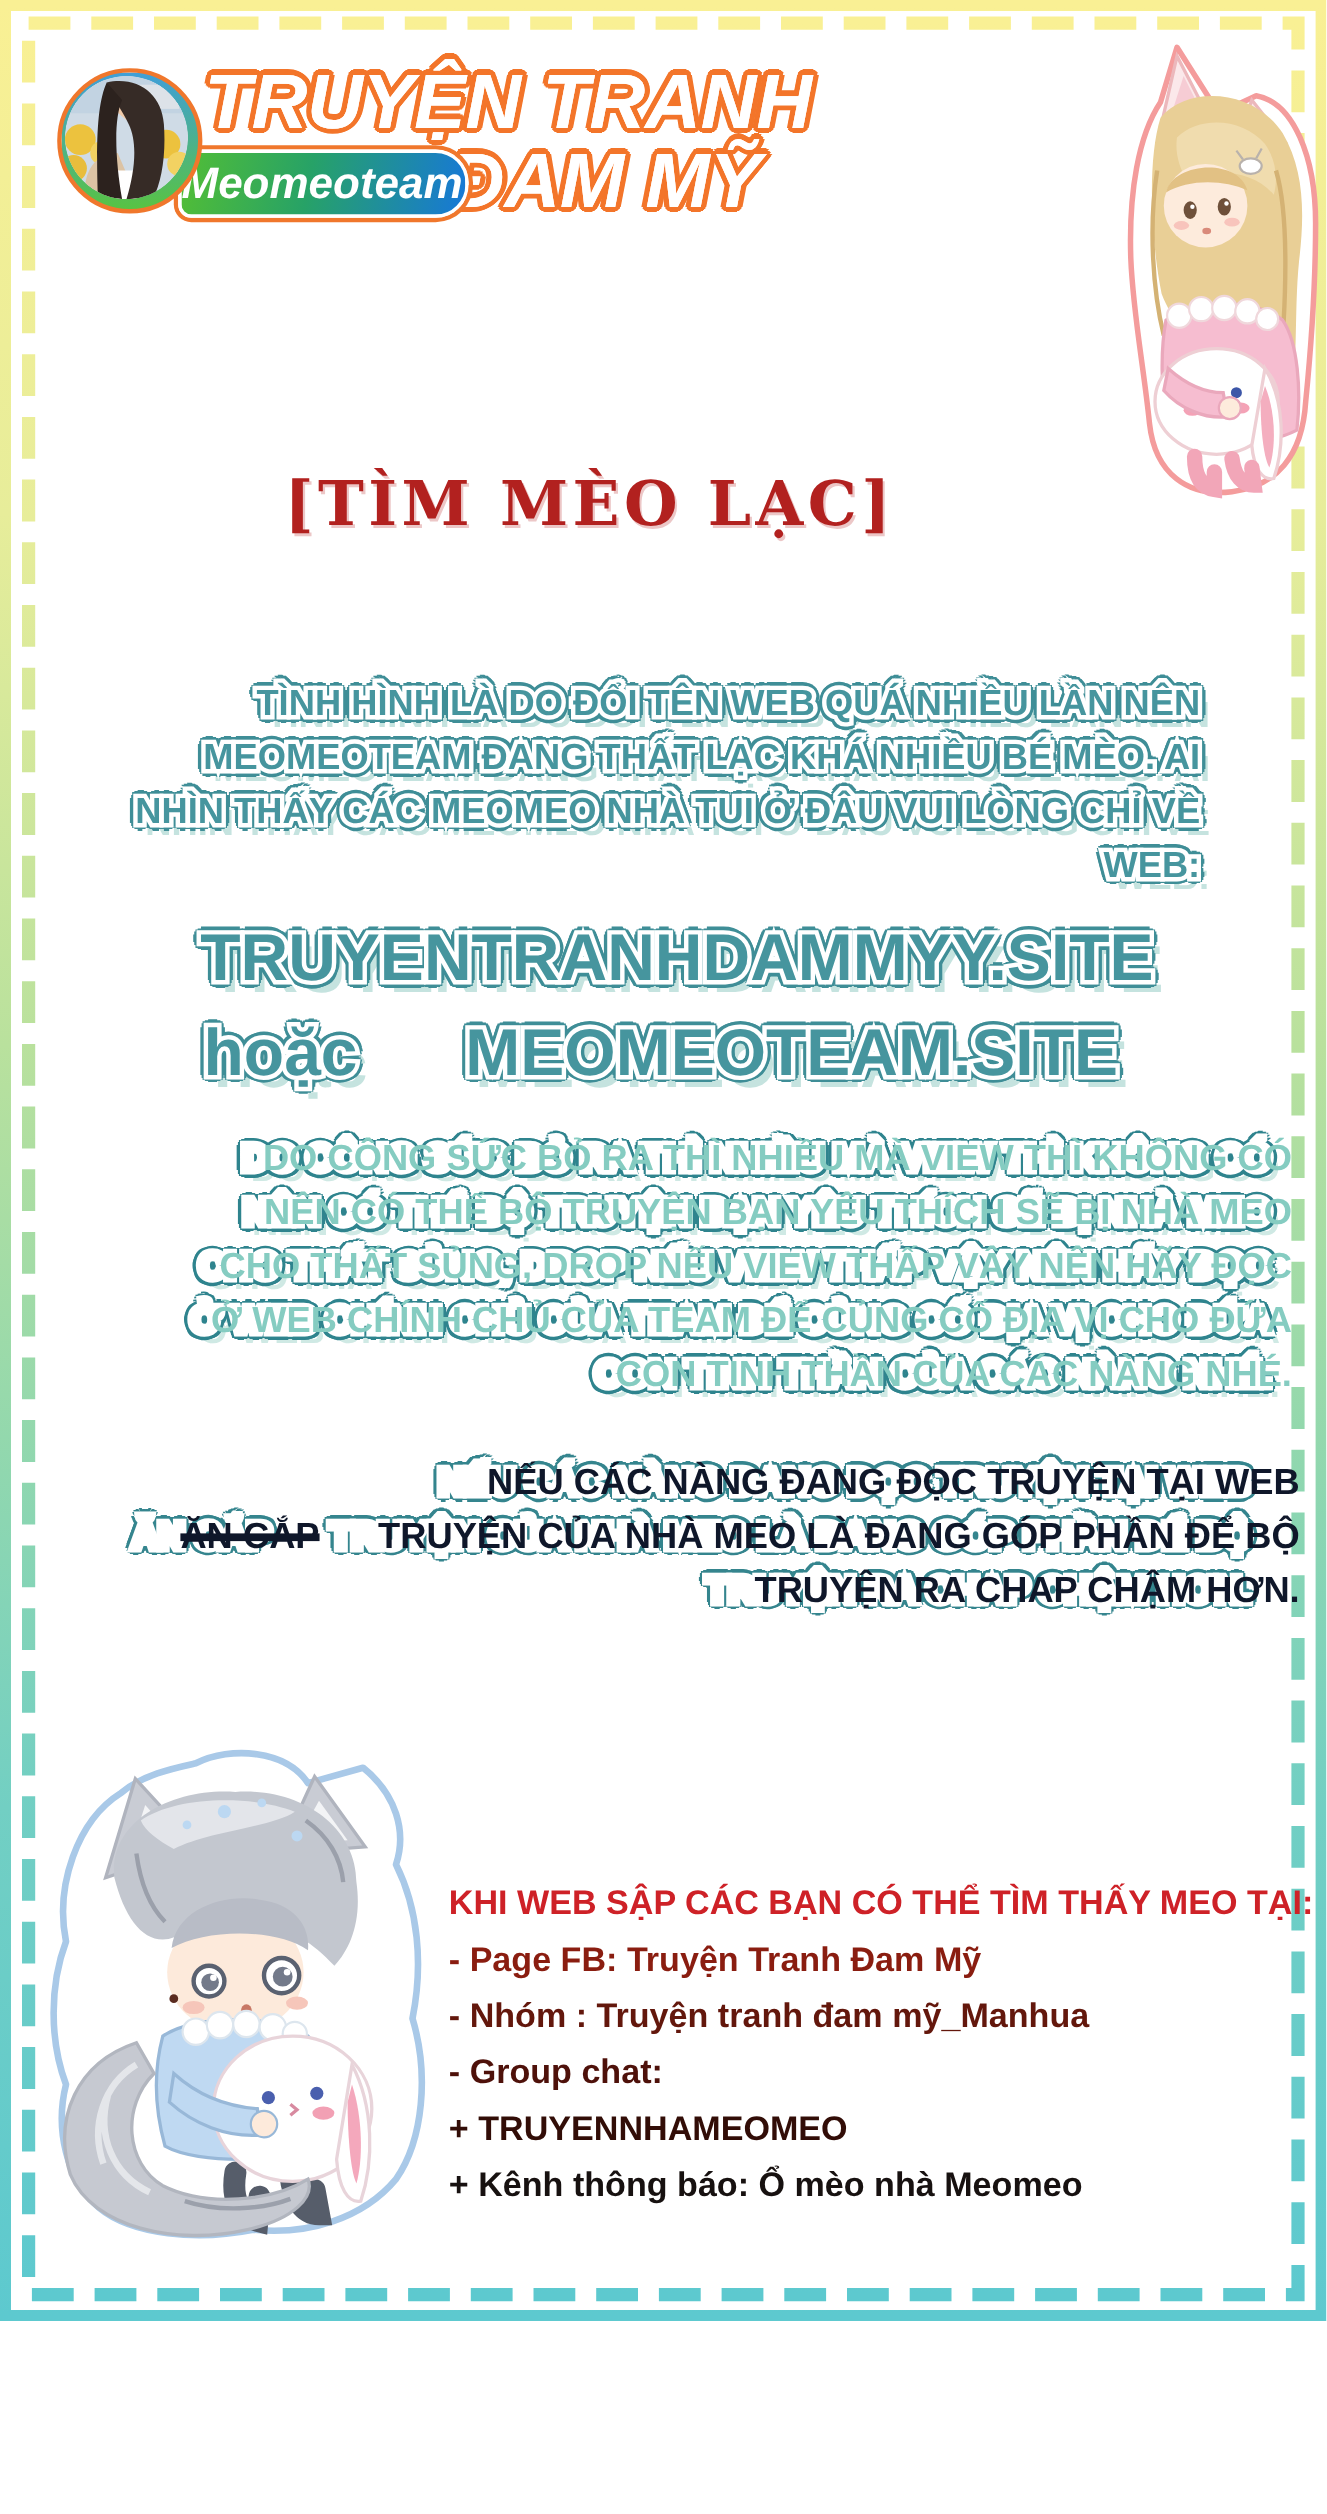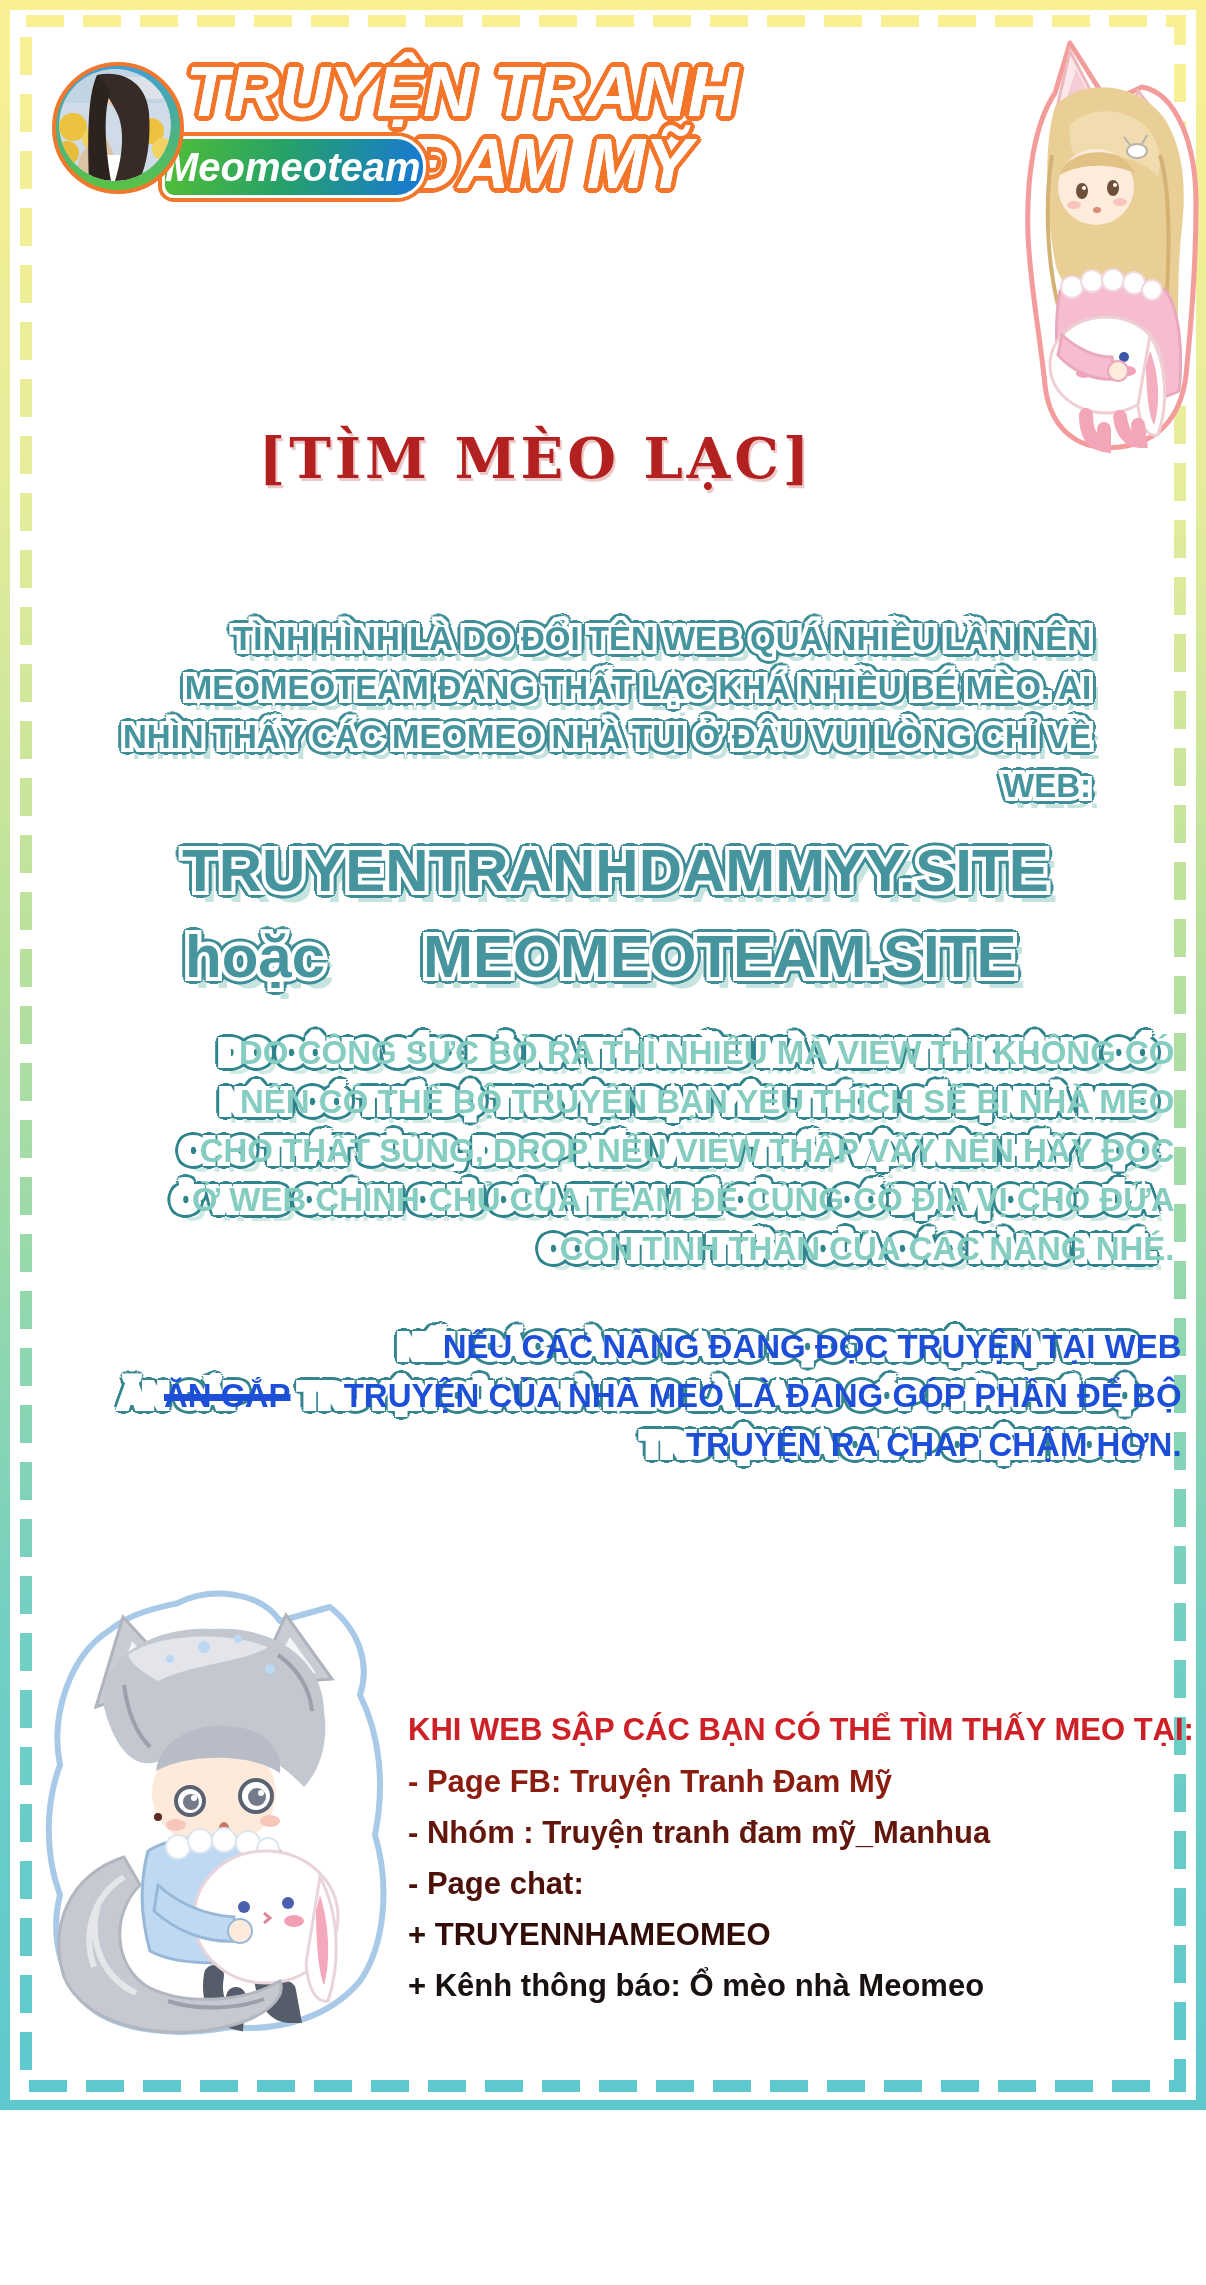--- a/index.html
+++ b/index.html
@@ -20,21 +20,21 @@
      -7px 0 0 #3f8e97,-6px -3px 0 #3f8e97,-5px -5px 0 #3f8e97,-3px -6px 0 #3f8e97,
      0 -7px 0 #3f8e97,3px -6px 0 #3f8e97,5px -5px 0 #3f8e97,6px -3px 0 #3f8e97,
      9px 11px 0 #c5e3df;}
   .tB{color:#85ccc1;font-weight:bold;padding-left:19px;}
   .tB::before{text-shadow:
      7px 0 0 #2f848e,6px 3px 0 #2f848e,5px 5px 0 #2f848e,3px 6px 0 #2f848e,
      0 7px 0 #2f848e,-3px 6px 0 #2f848e,-5px 5px 0 #2f848e,-6px 3px 0 #2f848e,
      -7px 0 0 #2f848e,-6px -3px 0 #2f848e,-5px -5px 0 #2f848e,-3px -6px 0 #2f848e,
      0 -7px 0 #2f848e,3px -6px 0 #2f848e,5px -5px 0 #2f848e,6px -3px 0 #2f848e,
      8px 10px 0 #cfe9e4;}
-  .tC{color:#1d4ed8;font-weight:bold;padding-left:44px;}
+  .tC{color:#0f172a;font-weight:bold;padding-left:44px;}
   .tC::before{text-shadow:
      7px 0 0 #35858e,6px 3px 0 #35858e,5px 5px 0 #35858e,3px 6px 0 #35858e,
      0 7px 0 #35858e,-3px 6px 0 #35858e,-5px 5px 0 #35858e,-6px 3px 0 #35858e,
      -7px 0 0 #35858e,-6px -3px 0 #35858e,-5px -5px 0 #35858e,-3px -6px 0 #35858e,
      0 -7px 0 #35858e,3px -6px 0 #35858e,5px -5px 0 #35858e,6px -3px 0 #35858e;}
   
   .hollow{color:#fff;font-weight:bold;font-style:italic;}
   .hollow::before{-webkit-text-stroke:0;text-shadow:
      5px 0 0 #f3752a,4px 2px 0 #f3752a,3px 3px 0 #f3752a,2px 4px 0 #f3752a,
      0 5px 0 #f3752a,-2px 4px 0 #f3752a,-3px 3px 0 #f3752a,-4px 2px 0 #f3752a,
@@ -263,18 +263,18 @@
     <path d="M96,272 C42,290 20,340 36,392 C56,440 132,457 197,442 C240,432 258,412 252,396
              C220,416 160,422 120,402 C86,382 82,330 112,300 Z" fill="#c6c9d1" stroke="#b2b6bf" stroke-width="3"></path>
     <path d="M70,320 C60,356 74,392 108,408 M96,292 C66,310 54,348 66,382" stroke="#e4e6ea" stroke-width="6" fill="none"></path>
     <path d="M140,416 C170,426 210,424 236,414" stroke="#9ba0ab" stroke-width="4" fill="none"></path>
   </svg>
 
   <div class="abs contacts">
     <div class="heading" data-text="KHI WEB SẬP CÁC BẠN CÓ THỂ TÌM THẤY MEO TẠI:">KHI WEB SẬP CÁC BẠN CÓ THỂ TÌM THẤY MEO TẠI:</div>
     <div class="item" style="color: rgb(138, 29, 16);"><span data-text="- Page FB: Truyện Tranh Đam Mỹ">- Page FB: Truyện Tranh Đam Mỹ</span></div>
     <div class="item" style="color: rgb(99, 23, 12);"><span data-text="- Nhóm : Truyện tranh đam mỹ_Manhua">- Nhóm : Truyện tranh đam mỹ_Manhua</span></div>
-    <div class="item" style="color: rgb(78, 17, 10);"><span data-text="- Group chat:">- Page chat:</span></div>
+    <div class="item" style="color: rgb(78, 17, 10);"><span data-text="- Group chat:">- Group chat:</span></div>
     <div class="item" style="color: rgb(50, 13, 7);"><span data-text="+ TRUYENNHAMEOMEO">+ TRUYENNHAMEOMEO</span></div>
     <div class="item" style="color: rgb(23, 17, 16);"><span data-text="+ Kênh thông báo: Ổ mèo nhà Meomeo">+ Kênh thông báo: Ổ mèo nhà Meomeo</span></div>
   </div>
 
 </div>
 
 </body></html>

